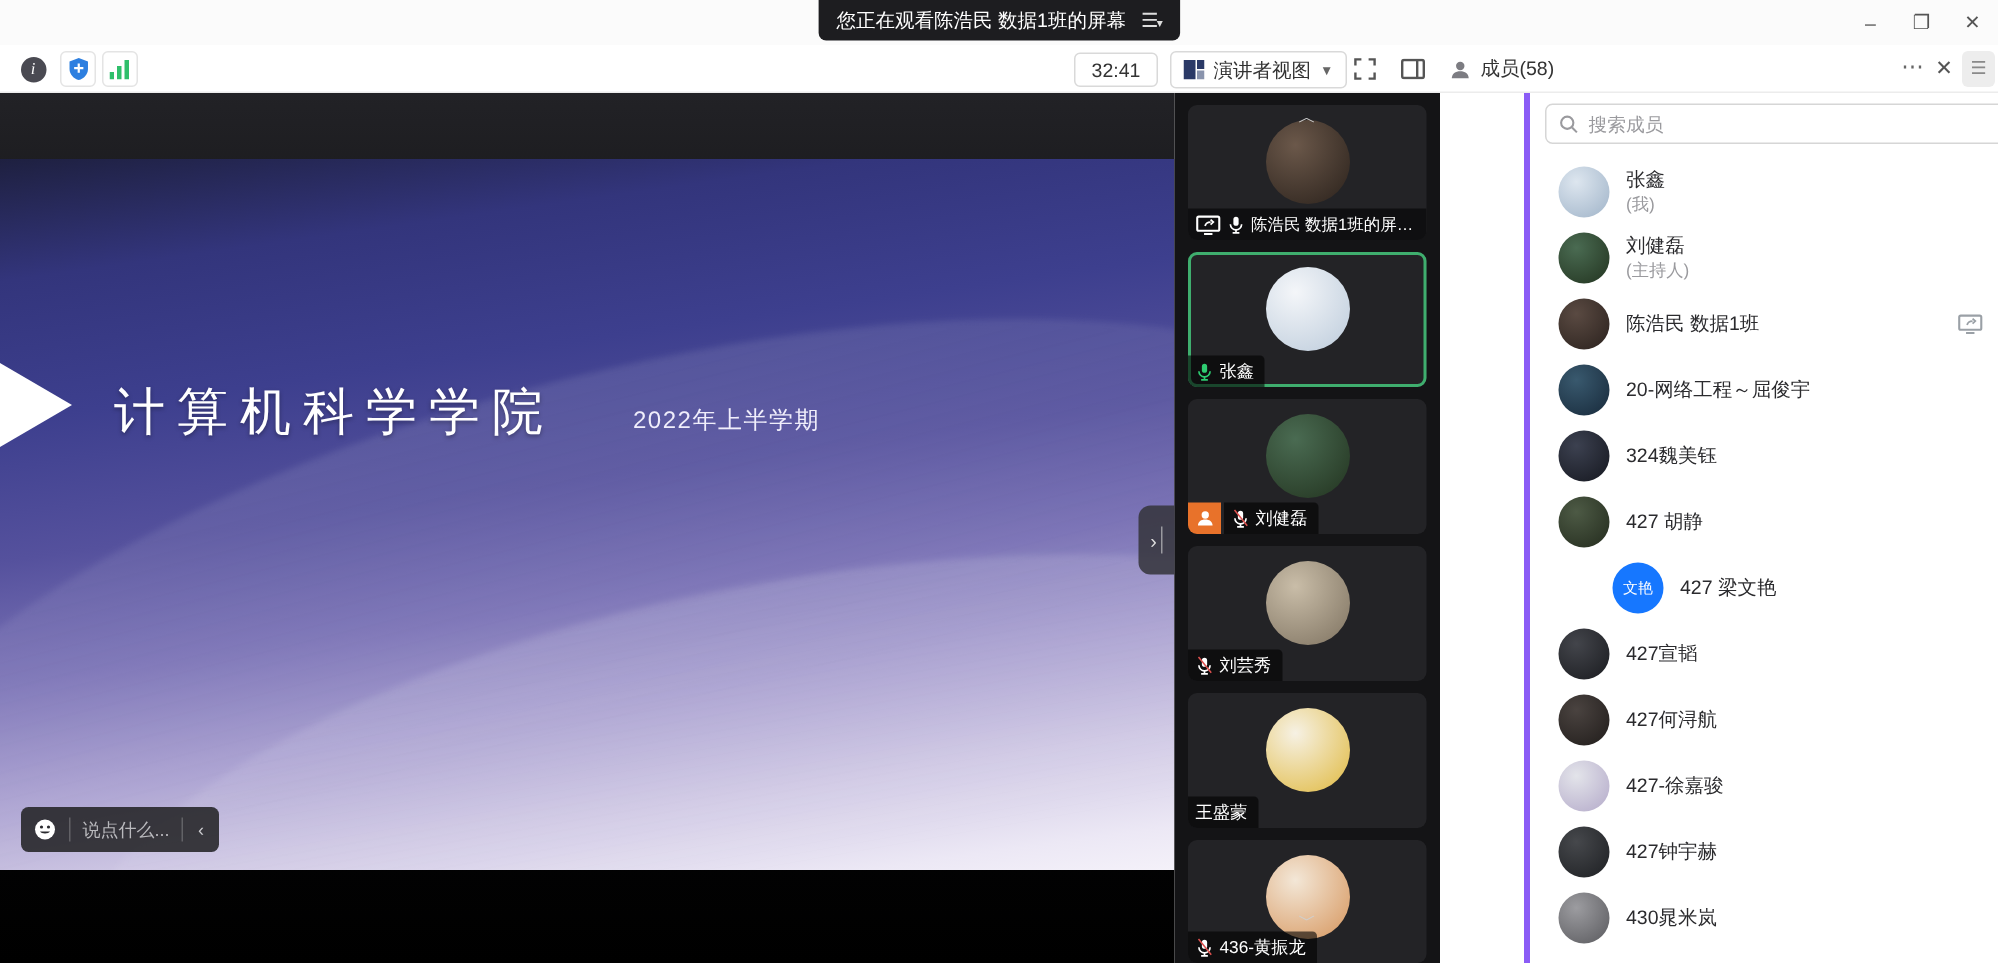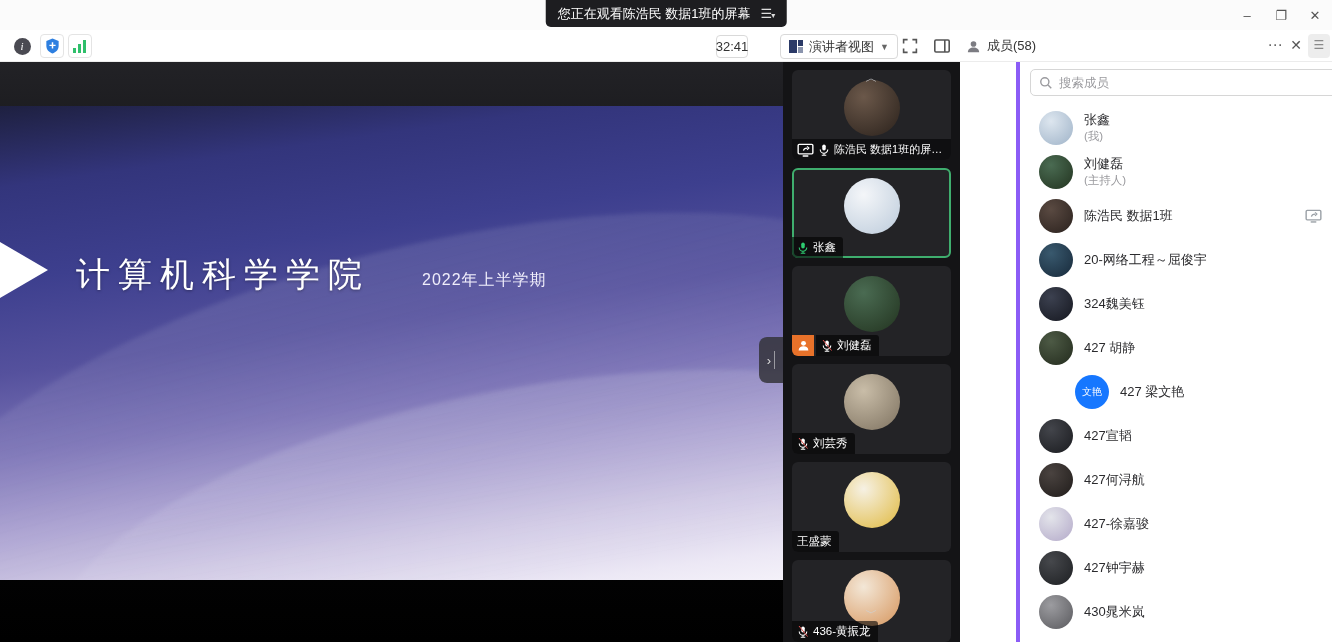--- a/index.html
+++ b/index.html
@@ -19,21 +19,21 @@
   
   #toolbar { position:absolute; top:30px; left:0; width:1332px; height:32px; background:#fff;
     border-bottom:1px solid #ececec; }
   .tb-ico { position:absolute; top:4px; width:24px; height:24px; display:flex; align-items:center; justify-content:center; cursor:pointer; }
   .tb-box { border:1px solid #e4e4e4; border-radius:4px; background:#fff; }
   #info-ico  { left:10px; }
   #shield-ico{ left:40px; }
   #signal-ico{ left:68px; }
   #info-circle { width:17px; height:17px; border-radius:50%; background:#4a4a52; color:#fff; font-size:11px;
     font-style:italic; font-family:"Liberation Serif",serif; display:flex; align-items:center; justify-content:center; }
-  #timer-box { position:absolute; left:716px; top:5px; width:32px; height:23px; border:1px solid #d9d9d9;
+  #timer-box { position:absolute; left:716px; top:5px; width:56px; height:23px; border:1px solid #d9d9d9;
     border-radius:4px; display:flex; align-items:center; justify-content:center; font-size:13px; color:#333; }
   #view-btn { position:absolute; left:780px; top:4px; height:25px; border:1px solid #d9d9d9; border-radius:4px;
     display:flex; align-items:center; padding:0 8px; gap:6px; font-size:13px; color:#333; cursor:pointer; background:#fff; }
   #view-btn .caret { font-size:9px; color:#666; }
   #fullscreen-btn { left:898px; }
   #panel-toggle-btn { left:930px; }
   #members-header { position:absolute; left:966px; top:4px; height:24px; display:flex; align-items:center; gap:6px;
     font-size:13px; color:#333; }
   #more-btn { position:absolute; left:1264px; top:4px; width:22px; height:24px; text-align:center; line-height:22px;
     color:#666; font-size:15px; cursor:pointer; }
@@ -169,20 +169,32 @@
 </div>
 
 <div id="share-area">
   <div id="slide">
     <div id="wave1" class="wave"></div>
     <div id="wave2" class="wave"></div>
     <div id="slide-triangle"></div>
     <div id="slide-org">计算机科学学院</div>
     <div id="slide-semester">2022年上半学期</div>
   </div>
+  <div id="chat-pill">
+    <svg width="16" height="16" viewBox="0 0 24 24">
+        <circle cx="12" cy="12" r="10" fill="#fff"></circle>
+        <circle cx="8.5" cy="9.5" r="1.6" fill="#2a2a2e"></circle>
+        <circle cx="15.5" cy="9.5" r="1.6" fill="#2a2a2e"></circle>
+        <path d="M7 14c1.2 2.6 8.8 2.6 10 0z" fill="#2a2a2e"></path>
+      </svg>
+    <span class="divider"></span>
+    <span id="chat-placeholder">说点什么...</span>
+    <span class="divider"></span>
+    <span id="chat-collapse">‹</span>
+  </div>
   <div id="strip-expand-tab">
     <span class="chev">›</span>
     <span class="bar"></span>
   </div>
 </div>
 
 <div id="video-strip">
     <div class="tile" style="top: 8px; height: 90px;">
       <div class="tava" style="background:radial-gradient(circle at 35% 30%,#6b584a,#2a211b)"></div>
       <div class="tlabel-full">

